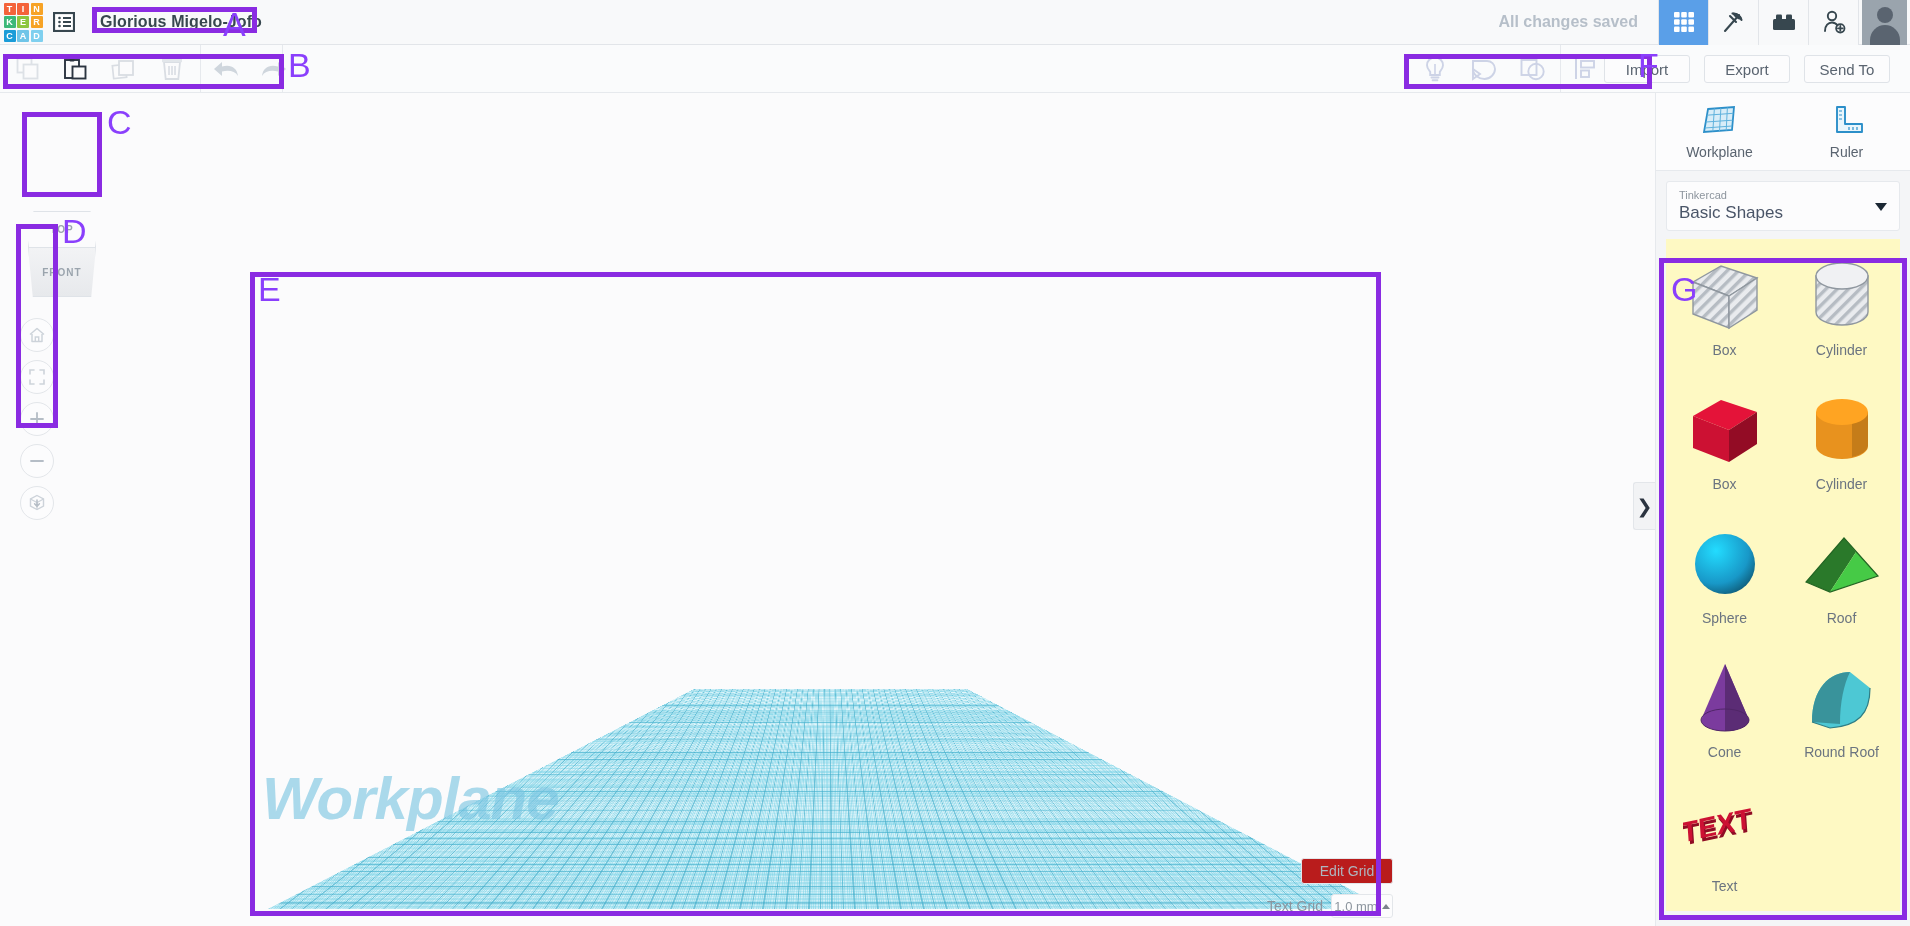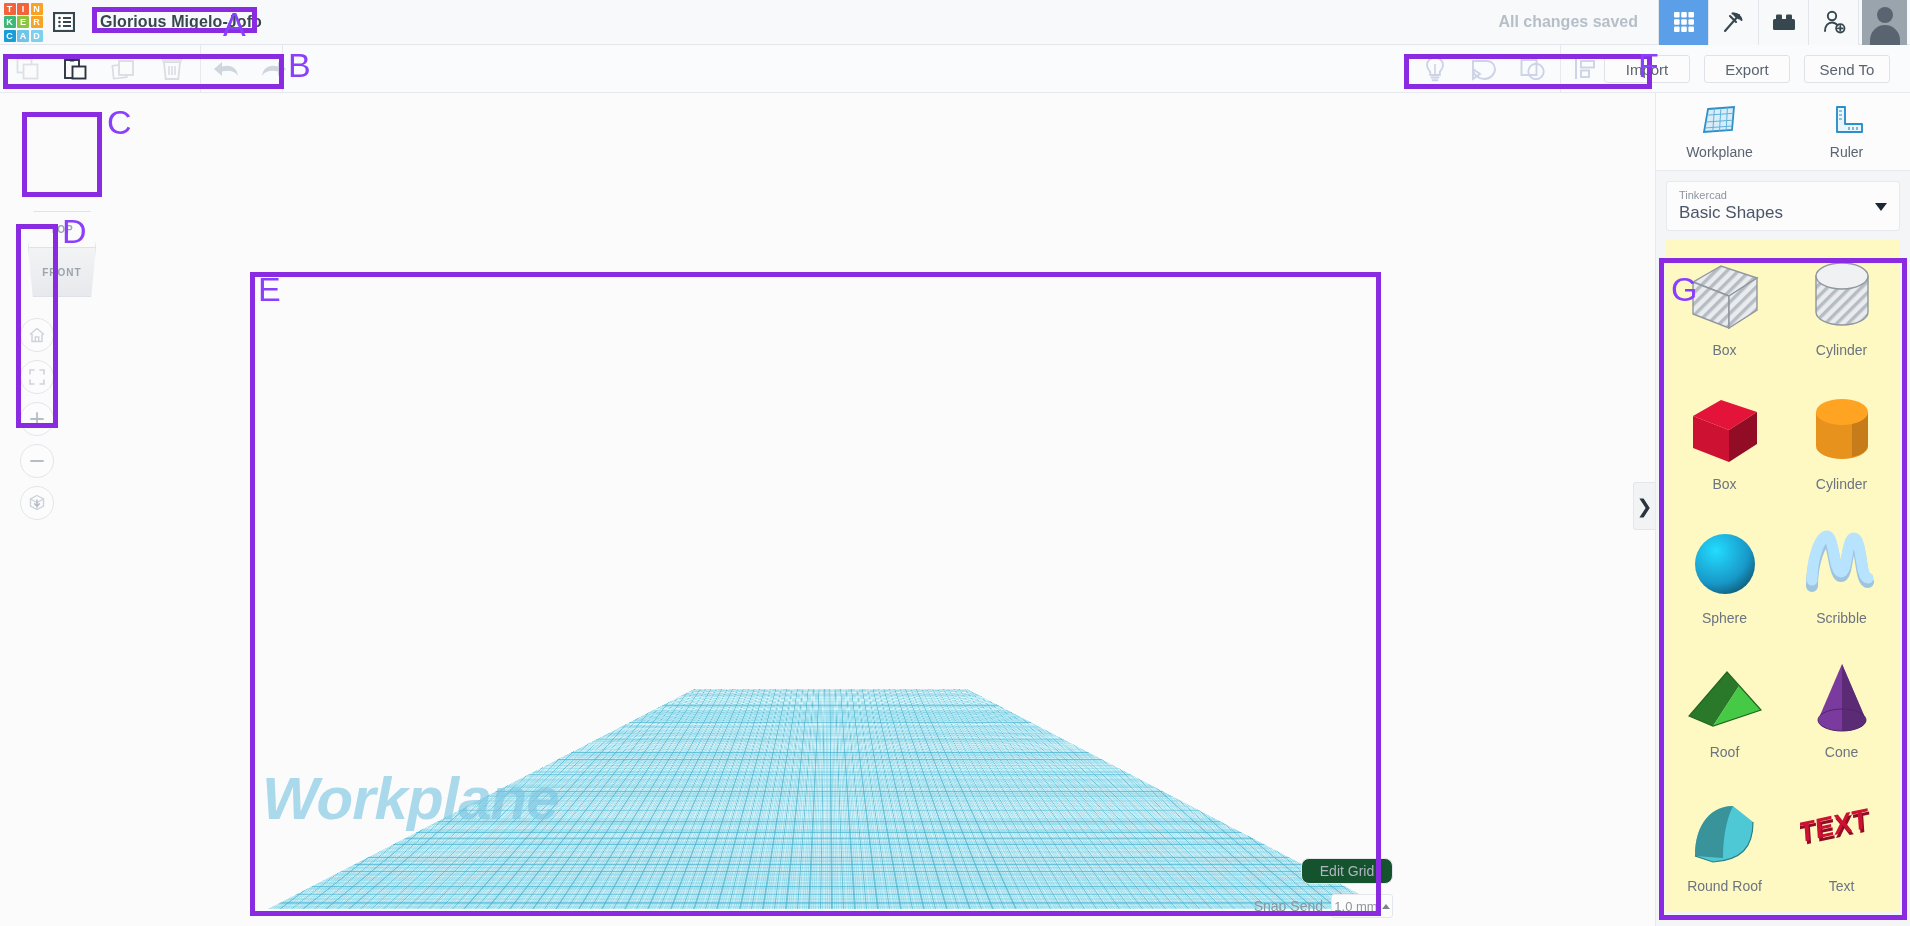--- a/index.html
+++ b/index.html
@@ -147,22 +147,22 @@
     position: absolute; left: 262px; top: 671px;
     font-size: 60px; font-weight: bold; font-style: italic;
     color: rgba(120,195,225,.62); letter-spacing: -1px;
     font-family: "Liberation Sans", sans-serif; z-index: 11;
     pointer-events: none; user-select: none;
   }
 
   
   .grid-ctl { position: absolute; right: 262px; bottom: 8px; z-index: 24; text-align: right; }
   .edit-grid-btn {
-    width: 92px; height: 26px; border: 1px solid #e3e6ea; border-radius: 8px;
-    background: #14532d; color: #aeb6bf; font-size: 14px;
+    width: 92px; height: 26px; border: 1px solid #e3e6ea; border-radius: 3px;
+    background: #b91c1c; color: #aeb6bf; font-size: 14px;
     display: flex; align-items: center; justify-content: center; cursor: pointer;
     margin-left: auto; margin-bottom: 10px;
   }
   .snap-row { display: flex; align-items: center; gap: 8px; justify-content: flex-end; }
   .snap-label { font-size: 14px; color: #8d959e; }
   .snap-select {
     width: 62px; height: 24px; border: 1px solid #e3e6ea; border-radius: 3px;
     background: #fcfcfd; color: #8d959e; font-size: 13px;
     display: flex; align-items: center; justify-content: center; gap: 4px; cursor: pointer;
   }
@@ -420,21 +420,21 @@
           <path d="M10 2.5 L16.5 6 V13 L10 16.5 L3.5 13 V6 Z" fill="none" stroke="#cdd3da" stroke-width="1.4"></path>
           <path d="M3.5 6 L10 9.6 L16.5 6 M10 9.6 V16.5" fill="none" stroke="#cdd3da" stroke-width="1.2"></path>
           <path d="M10 7 V13 M7.6 10.8 L10 13.4 L12.4 10.8" fill="none" stroke="#b5bdc6" stroke-width="1.5" stroke-linecap="round"></path>
         </svg>
       </div>
     </div>
 
     <div class="grid-ctl">
       <div class="edit-grid-btn">Edit Grid</div>
       <div class="snap-row">
-        <div class="snap-label">Snap Send</div>
+        <div class="snap-label">Text Grid</div>
         <div class="snap-select">
           <span>1.0 mm</span>
           <span class="caret-up"></span>
         </div>
       </div>
     </div>
   </div>
 
   <div class="panel-collapse">❯</div>
 
@@ -527,29 +527,20 @@
                 <radialGradient id="sg4" cx="35%" cy="28%" r="78%">
                   <stop offset="0%" stop-color="#23dcff"></stop>
                   <stop offset="70%" stop-color="#1898c8"></stop>
                   <stop offset="100%" stop-color="#0f5e7c"></stop>
                 </radialGradient>
               </defs>
               <circle cx="42" cy="40" r="30" fill="url(#sg4)"></circle>
             </svg>
           </div>
           <div class="lbl">Sphere</div>
-        </div>
-        <div class="shape-cell">
-          <div class="shape-art">
-            <svg width="84" height="80" viewBox="0 0 84 80">
-              <path d="M12 62 C12 40 20 16 27 16 C34 16 34 52 41 52 C48 52 46 18 54 18 C62 18 60 58 68 58" fill="none" stroke="#9fc4de" stroke-width="12" stroke-linecap="round"></path>
-              <path d="M12 56 C12 34 20 12 27 12 C34 12 34 48 41 48 C48 48 46 14 54 14 C62 14 60 54 68 54" fill="none" stroke="#b8e3ff" stroke-width="11" stroke-linecap="round"></path>
-            </svg>
-          </div>
-          <div class="lbl">Scribble</div>
         </div>
         <div class="shape-cell">
           <div class="shape-art">
             <svg width="84" height="80" viewBox="0 0 84 80">
               <path d="M6 58 L44 14 L56 28 L30 68 Z" fill="#2a792a"></path>
               <path d="M44 14 L78 52 L30 68 L56 28 Z" fill="#46ca46"></path>
               <path d="M6 58 L30 68 L78 52 L44 14 Z" fill="none" stroke="#236523" stroke-width="1.2"></path>
             </svg>
           </div>
           <div class="lbl">Roof</div>

